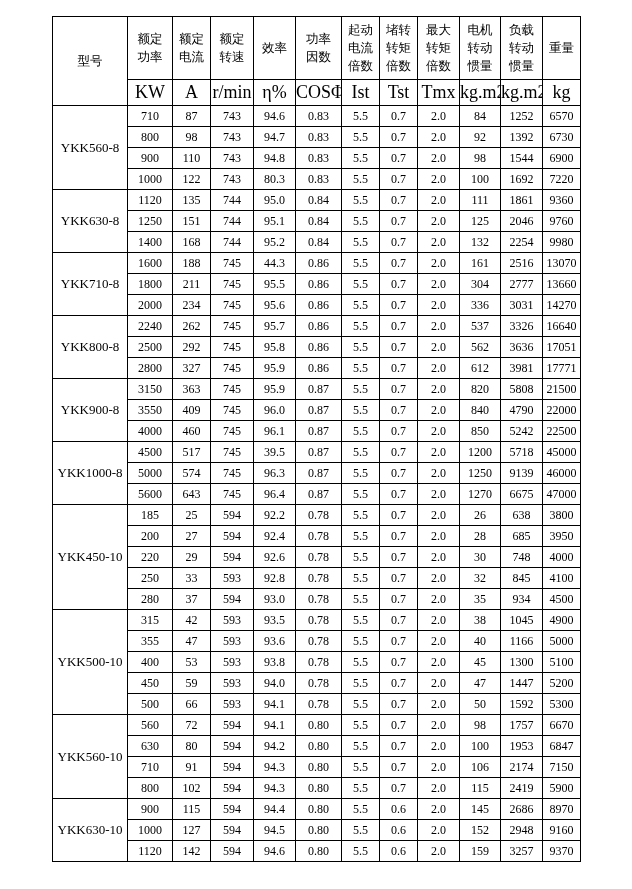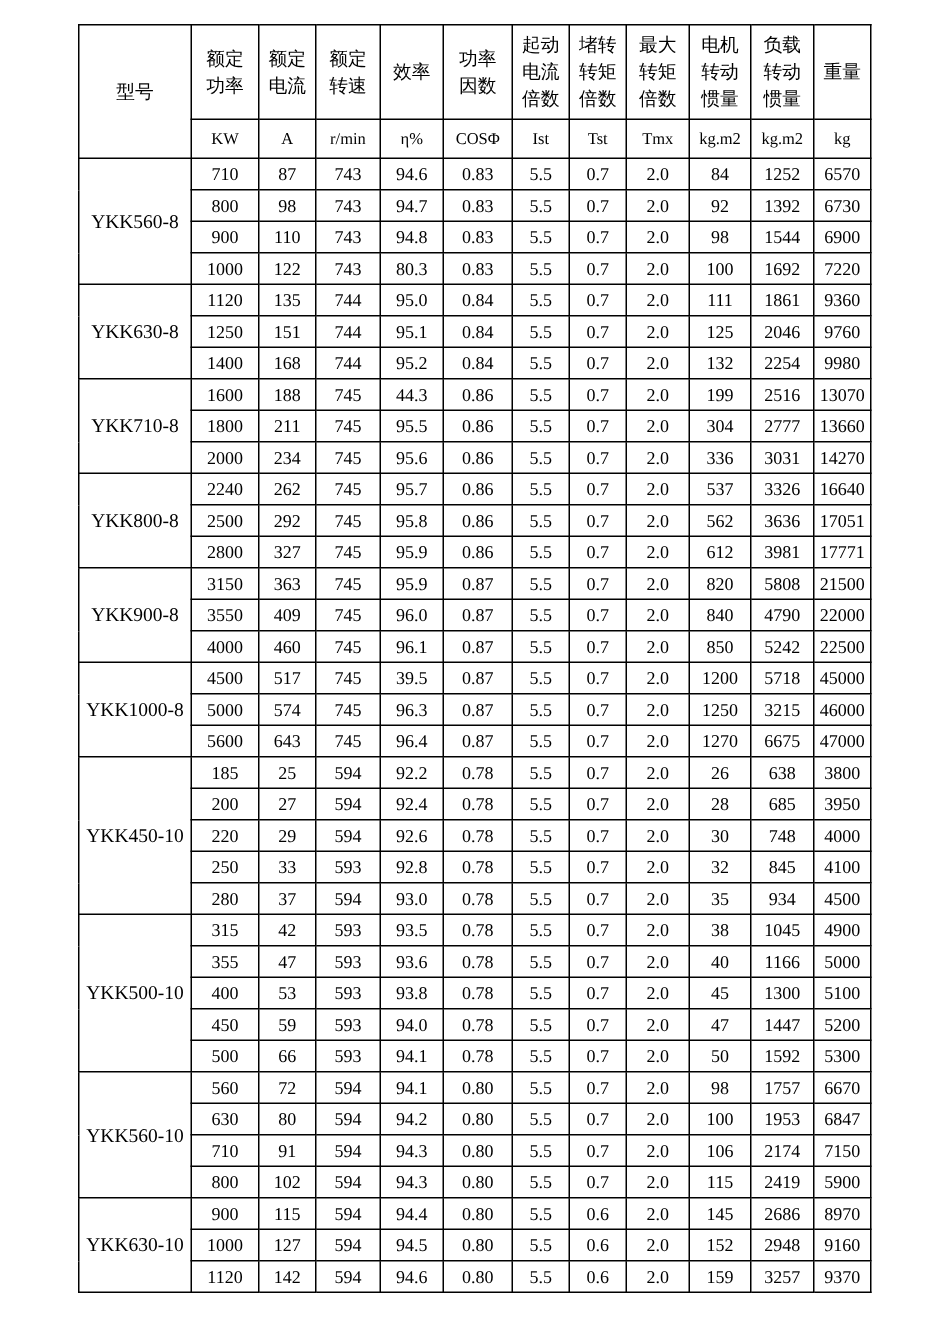--- a/index.html
+++ b/index.html
@@ -38,21 +38,21 @@
     overflow: hidden;
   }
   .spec-table thead tr.title-row th {
     height: 62px;
     white-space: pre-line;
     line-height: 1.45;
     font-size: 12.5px;
   }
   .spec-table thead tr.unit-row th {
     height: 25px;
-    font-size: 11px;
+    font-size: 18px;
     font-family: Liberation Serif, serif;
   }
   .spec-table tbody td {
     height: 20px;
     font-size: 12px;
   }
   .spec-table td.model-cell {
     font-size: 13px;
   }
 </style>
@@ -215,21 +215,21 @@
         <tr>
           <td class="model-cell" rowspan="3">YKK710-8</td>
           <td>1600</td>
           <td>188</td>
           <td>745</td>
           <td>44.3</td>
           <td>0.86</td>
           <td>5.5</td>
           <td>0.7</td>
           <td>2.0</td>
-          <td>199</td>
+          <td>161</td>
           <td>2516</td>
           <td>13070</td>
         </tr>
         <tr>
           <td>1800</td>
           <td>211</td>
           <td>745</td>
           <td>95.5</td>
           <td>0.86</td>
           <td>5.5</td>
@@ -349,21 +349,21 @@
         <tr>
           <td>5000</td>
           <td>574</td>
           <td>745</td>
           <td>96.3</td>
           <td>0.87</td>
           <td>5.5</td>
           <td>0.7</td>
           <td>2.0</td>
           <td>1250</td>
-          <td>3215</td>
+          <td>9139</td>
           <td>46000</td>
         </tr>
         <tr>
           <td>5600</td>
           <td>643</td>
           <td>745</td>
           <td>96.4</td>
           <td>0.87</td>
           <td>5.5</td>
           <td>0.7</td>

